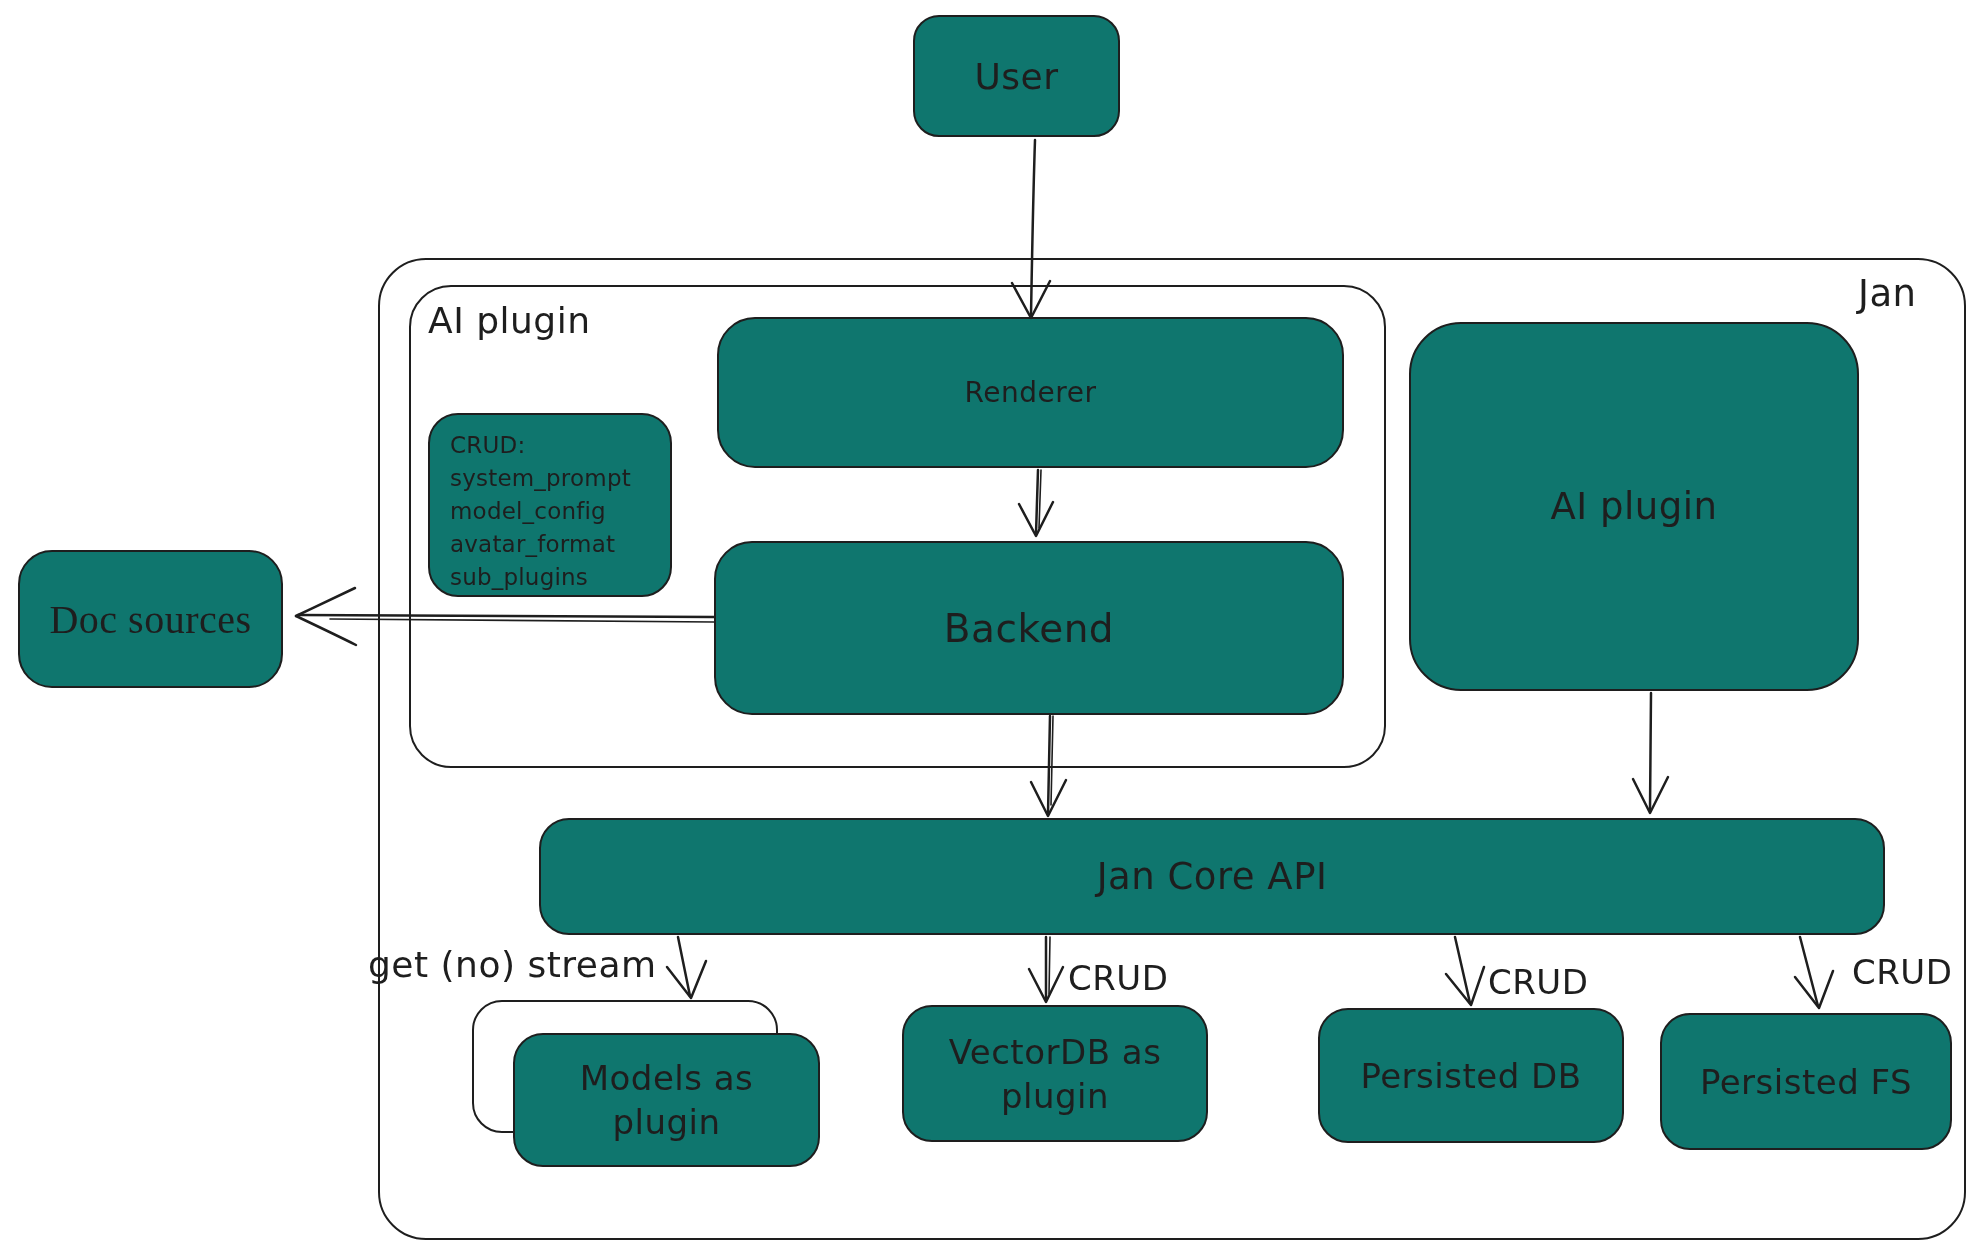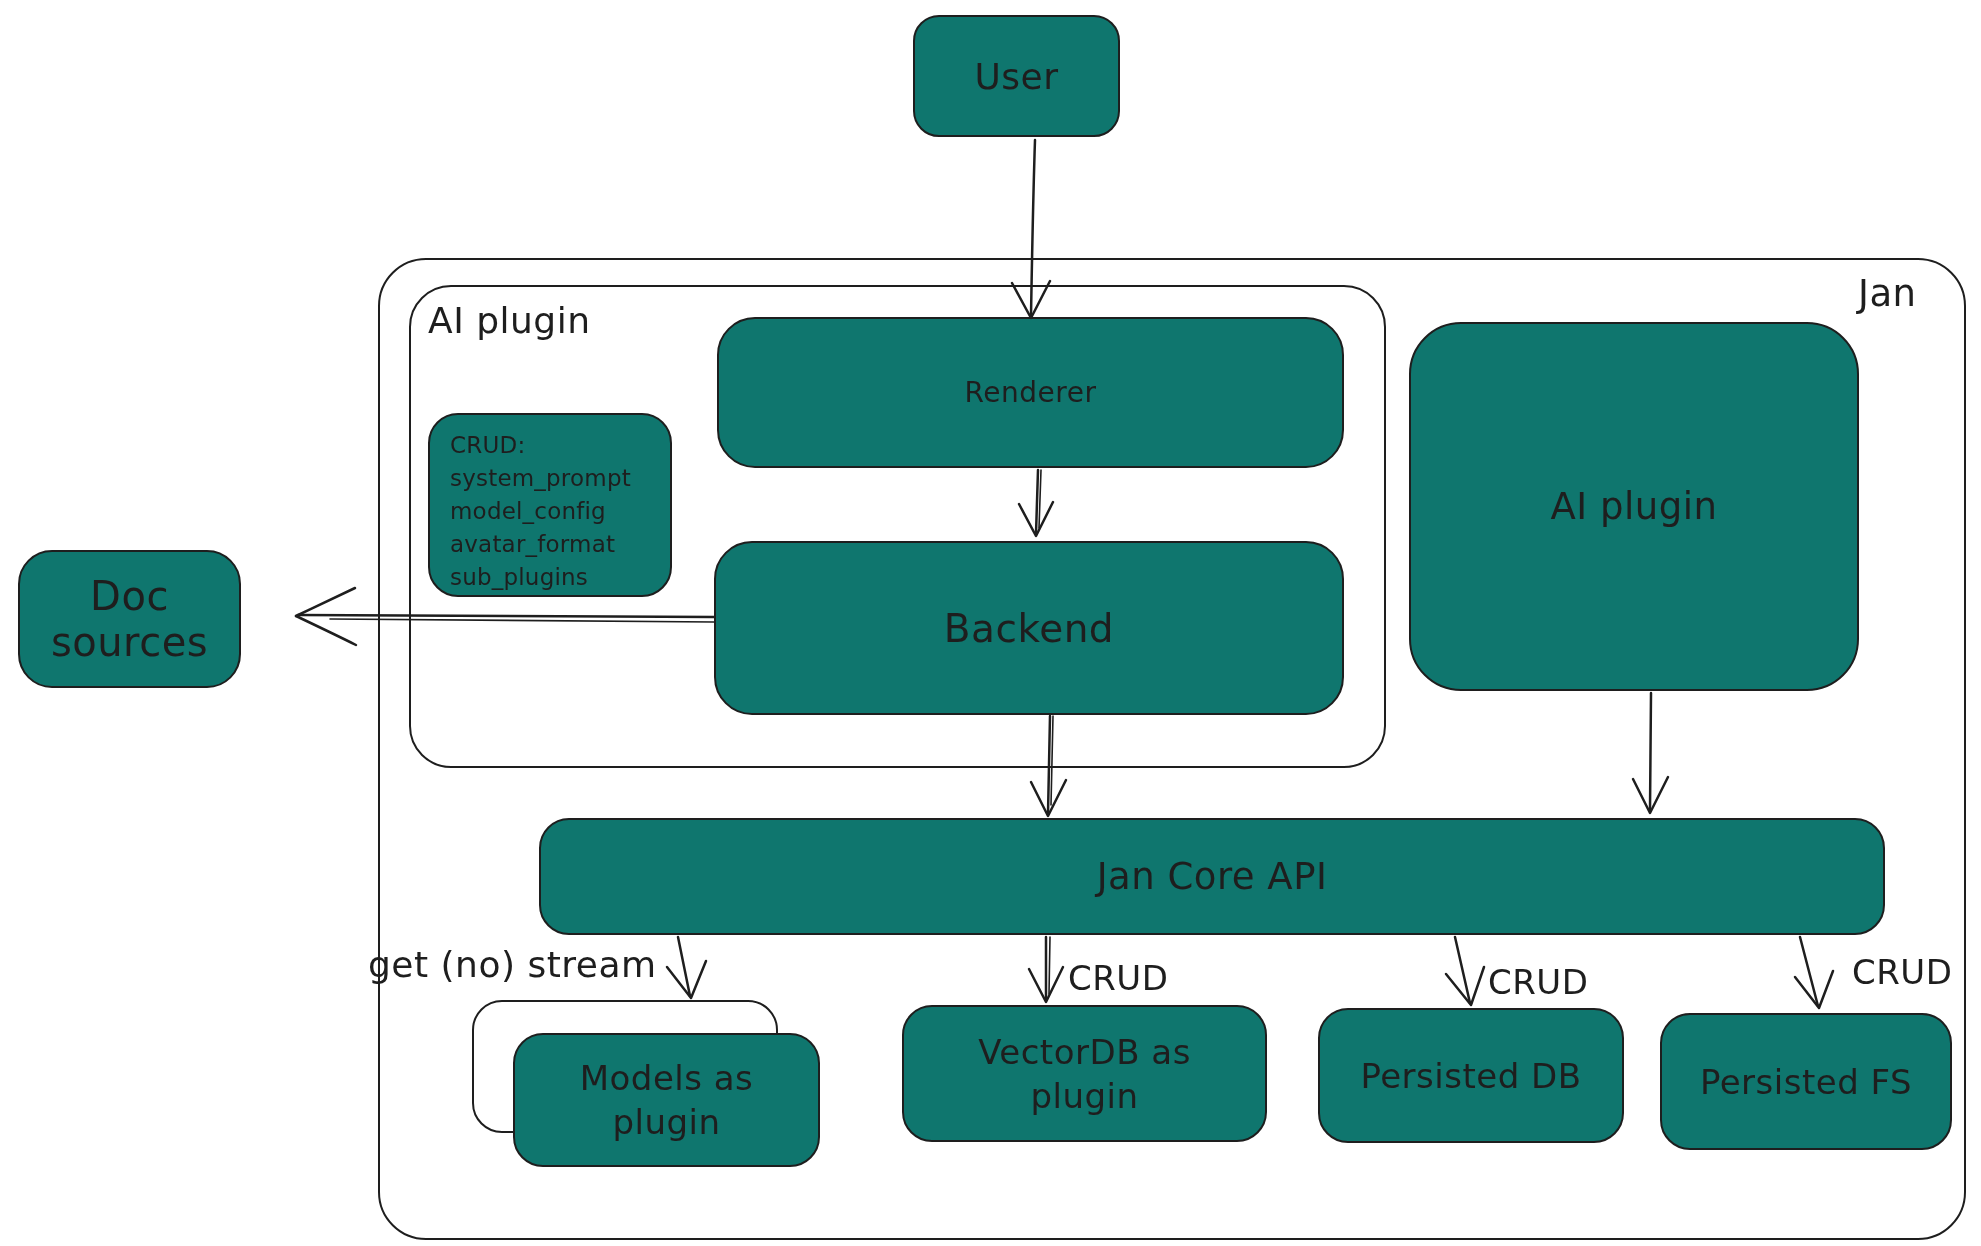--- a/index.html
+++ b/index.html
@@ -19,26 +19,26 @@
   .n-user{left:913px;top:15px;width:207px;height:122px;border-radius:26px;font-size:36px;}
   .n-jan{left:378px;top:258px;width:1588px;height:982px;border-radius:48px;}
   .lbl-jan{position:absolute;left:1858px;top:272px;font-size:37px;letter-spacing:.5px;}
   .n-aiplugin-container{left:409px;top:285px;width:977px;height:483px;border-radius:42px;}
   .lbl-aiplugin-container{position:absolute;left:428px;top:300px;font-size:36px;letter-spacing:.5px;}
   .n-yaml{left:428px;top:413px;width:244px;height:184px;border-radius:30px;
           flex-direction:column;align-items:flex-start;justify-content:flex-start;
           padding:14px 10px 10px 20px;font-size:23px;line-height:33px;text-align:left;letter-spacing:.2px;}
   .n-renderer{left:717px;top:317px;width:627px;height:151px;border-radius:38px;font-size:28px;}
   .n-backend{left:714px;top:541px;width:630px;height:174px;border-radius:38px;font-size:39px;}
-  .n-docsources{left:18px;top:550px;width:223px;height:138px;border-radius:34px;font-size:40px;}
+  .n-docsources{left:18px;top:550px;width:265px;height:138px;border-radius:34px;font-size:40px;font-family:Liberation Serif, serif;}
   .n-aiplugin{left:1409px;top:322px;width:450px;height:369px;border-radius:52px;font-size:37px;}
   .n-jancoreapi{left:539px;top:818px;width:1346px;height:117px;border-radius:30px;font-size:37px;}
   .n-models-outer{left:472px;top:1000px;width:306px;height:133px;border-radius:30px;background:transparent;}
   .n-models-inner{left:513px;top:1033px;width:307px;height:134px;border-radius:30px;font-size:34px;line-height:44px;padding:0 30px;}
-  .n-vectordb{left:902px;top:1005px;width:365px;height:137px;border-radius:30px;font-size:34px;line-height:44px;padding:0 28px;}
+  .n-vectordb{left:902px;top:1005px;width:306px;height:137px;border-radius:30px;font-size:34px;line-height:44px;padding:0 28px;}
   .n-pdb{left:1318px;top:1008px;width:306px;height:135px;border-radius:30px;font-size:34px;padding:0 10px;}
   .n-pfs{left:1660px;top:1013px;width:292px;height:137px;border-radius:30px;font-size:34px;padding:0 10px;}
   
   .edge-label{position:absolute;letter-spacing:.5px;white-space:nowrap;}
   .lbl-user-action{left:1048px;top:146px;font-size:35px;line-height:52px;text-align:left;}
   .lbl-getstream{left:368px;top:944px;font-size:36px;}
   .lbl-crud-1{left:1068px;top:958px;font-size:34px;}
   .lbl-crud-2{left:1488px;top:962px;font-size:34px;}
   .lbl-crud-3{left:1852px;top:952px;font-size:34px;}
   svg.arrows{position:absolute;left:0;top:0;width:1981px;height:1246px;pointer-events:none;}

